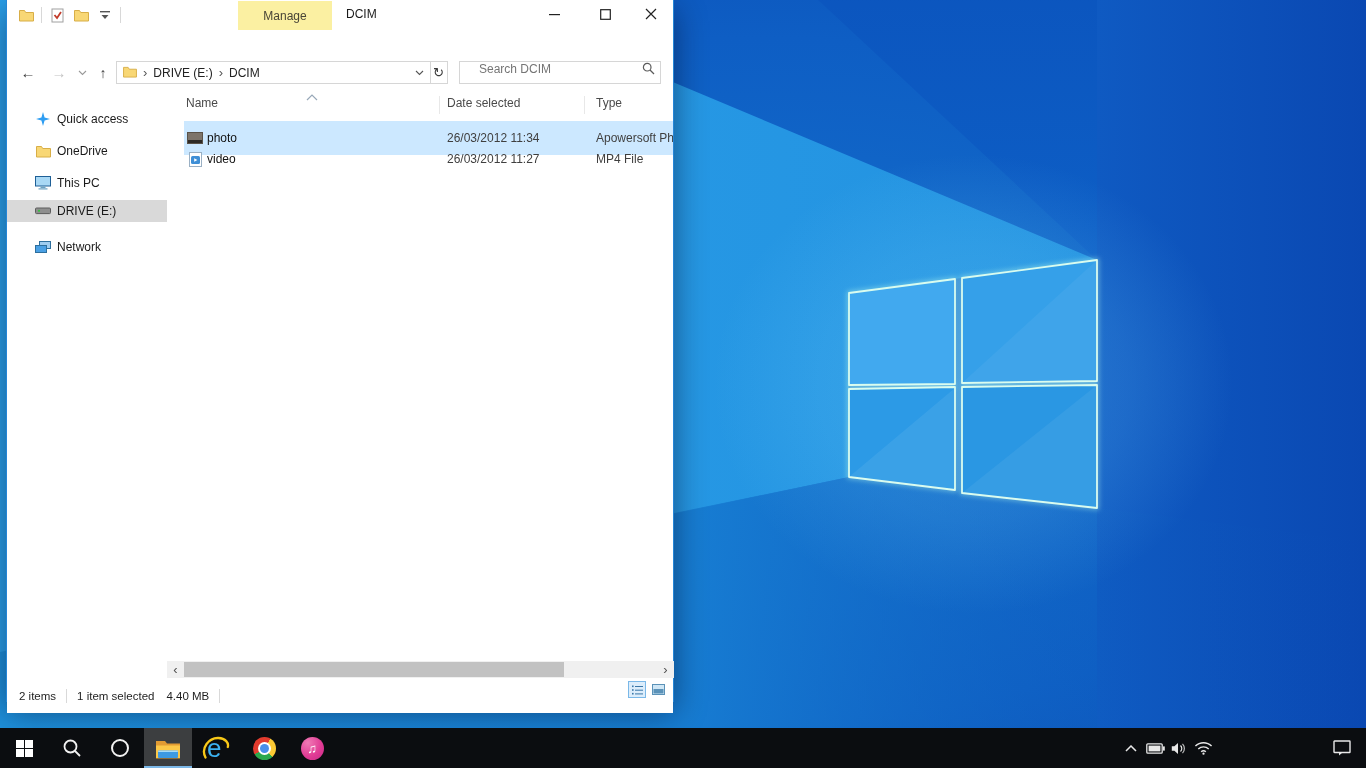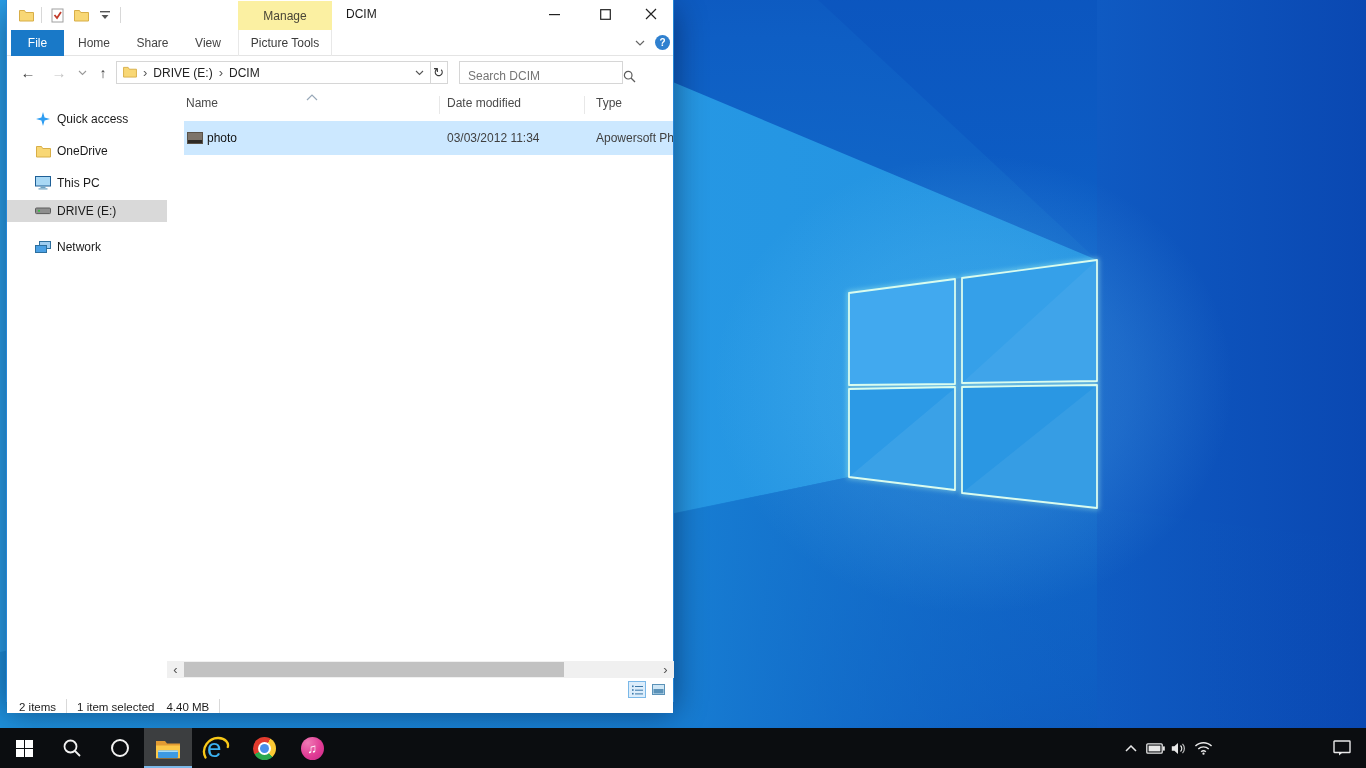--- a/index.html
+++ b/index.html
@@ -40,22 +40,22 @@
   .nav-drop { left:68px; width:14px; }
   .nav-up { left:86px; width:20px; color:#3b3b3b; font-size:14px; }
   .addressbox { position:absolute; left:109px; top:4px; width:315px; height:23px; border:1px solid #d6d6d6; background:#fff;
     display:flex; align-items:center; }
   .addressbox .foldericon { margin-left:6px; }
   .crumb-sep { color:#555; font-size:13px; padding:0 6px; line-height:21px; }
   .crumb { font-size:12px; color:#222; }
   .addr-drop { margin-left:auto; width:22px; height:21px; display:flex; align-items:center; justify-content:center; }
   .refreshbox { position:absolute; left:423px; top:4px; width:18px; height:23px; border:1px solid #d6d6d6; border-left:none;
     display:flex; align-items:center; justify-content:center; font-size:13px; color:#3b3b3b; }
-  .searchbox { position:absolute; left:452px; top:4px; width:164px; height:23px; border:1px solid #d6d6d6; background:#fff;
-    display:flex; align-items:flex-end; }
+  .searchbox { position:absolute; left:452px; top:4px; width:202px; height:23px; border:1px solid #d6d6d6; background:#fff;
+    display:flex; align-items:flex-start;padding-left:11px; }
   .searchbox input { border:none; outline:none; flex:1; font-size:12px; color:#666; padding-left:8px; font-family:inherit; background:transparent; }
   .search-mag { width:24px; display:flex; align-items:center; justify-content:center; }
 
   .content { position:absolute; left:0; top:88px; width:100%; height:573px; background:#fff; }
   .sidebar { position:absolute; left:0; top:0; width:162px; height:100%; }
   .nav-item { position:absolute; left:0; width:160px; height:24px; display:flex; align-items:center; }
   .nav-item .nicon { position:absolute; left:28px; width:16px; height:16px; display:flex; align-items:center; justify-content:center; }
   .nav-item .nlabel { position:absolute; left:50px; font-size:12px; color:#1a1a1a; white-space:nowrap;text-align:center; }
   .nav-item.sel { background:#d9d9d9; }
 
@@ -69,21 +69,21 @@
   .frow .fname { position:absolute; left:23px; font-size:12px; color:#111; }
   .frow .fdate { position:absolute; left:263px; font-size:12px; color:#3f3f3f; }
   .frow .ftype { position:absolute; left:412px; font-size:12px; color:#3f3f3f; white-space:nowrap; }
   .frow.sel { background:#cce8ff; }
 
   .hscroll { position:absolute; left:160px; top:661px; width:507px; height:17px; background:#f0f0f0; }
   .hs-arrow { position:absolute; top:0; width:17px; height:17px; display:flex; align-items:center; justify-content:center; color:#505050; font-size:13px; }
   .hs-left { left:0; } .hs-right { right:0; }
   .hs-thumb { position:absolute; left:17px; top:1px; width:380px; height:15px; background:#c2c2c2; }
 
-  .statusbar { position:absolute; left:0; top:678px; width:100%; height:35px; background:#fff; display:flex; align-items:flex-end; font-size:11.5px; color:#1e1e1e; }
+  .statusbar { position:absolute; left:0; top:678px; width:100%; height:35px; background:#fff; display:flex; align-items:center; font-size:11.5px; color:#1e1e1e; }
   .statusbar .s1 { margin-left:12px; }
   .statusbar .ssep { width:1px; height:14px; background:#d9d9d9; margin:0 10px; }
   .statusbar .s3 { margin-left:12px; }
   .view-toggle { position:absolute; top:3px; width:18px; height:17px; display:flex; align-items:center; justify-content:center; }
   .vt-details { left:621px; border:1px solid #7ab8e8; background:#dcedfb; }
   .vt-thumbs { left:642px; }
 
   
   .taskbar { position:absolute; left:0; top:728px; width:1366px; height:40px; background:#0b0d10; display:flex; align-items:center; }
   .tb-btn { width:48px; height:40px; display:flex; align-items:center; justify-content:center; position:relative; }
@@ -201,33 +201,20 @@
             <rect x="0.7" y="0.7" width="9.6" height="9.6" fill="none" stroke="#222" stroke-width="1.2"></rect>
           </svg>
       </div>
       <div class="caption cap-close">
         <svg width="12" height="12" viewBox="0 0 12 12">
             <path d="M1 1 L11 11 M11 1 L1 11" stroke="#222" stroke-width="1.2"></path>
           </svg>
       </div>
     </div>
 
-    <div class="tabsrow">
-      <div class="tab tab-file">File</div>
-      <div class="tab tab-home">Home</div>
-      <div class="tab tab-share">Share</div>
-      <div class="tab tab-view">View</div>
-      <div class="tab tab-pictools">Picture Tools</div>
-      <div class="ribbon-collapse">
-        <svg width="10" height="6" viewBox="0 0 10 6">
-            <polyline points="1,1 5,5 9,1" fill="none" stroke="#666" stroke-width="1.2"></polyline>
-          </svg>
-      </div>
-      <div class="help-btn">?</div>
-    </div>
 
     <div class="toolbar">
       <div class="navbtn nav-back">←</div>
       <div class="navbtn nav-fwd">→</div>
       <div class="navbtn nav-drop">
         <svg width="9" height="6" viewBox="0 0 9 6">
             <polyline points="1,1 4.5,4.5 8,1" fill="none" stroke="#999" stroke-width="1.1"></polyline>
           </svg>
       </div>
       <div class="navbtn nav-up">↑</div>
@@ -307,36 +294,48 @@
         </div>
       </div>
 
       <div class="filelist">
         <div class="sort-chev">
           <svg width="12" height="7" viewBox="0 0 12 7">
               <polyline points="1,6 6,1 11,6" fill="none" stroke="#98a8b8" stroke-width="1.2"></polyline>
             </svg>
         </div>
         <div class="hdr hdr-name">Name</div>
-        <div class="hdr hdr-date">Date modified</div>
+        <div class="hdr hdr-date">Date selected</div>
         <div class="hdr hdr-type">Type</div>
         <div class="hdr-sep" style="left:270px;"></div>
         <div class="hdr-sep" style="left:415px;"></div>
 
         <div class="frow sel" style="top:33px;">
           <span class="ficon">
             <svg width="16" height="12" viewBox="0 0 16 12">
                 <rect x="0" y="0" width="16" height="12" fill="#5a5248"></rect>
                 <rect x="1" y="1" width="14" height="7" fill="#7d746a"></rect>
                 <rect x="1" y="8" width="14" height="3" fill="#2e2a26"></rect>
               </svg>
           </span>
           <span class="fname">photo</span>
-          <span class="fdate">03/03/2012 11:34</span>
+          <span class="fdate">26/03/2012 11:34</span>
           <span class="ftype">Apowersoft Pho</span>
+        </div>
+        <div class="frow" style="top:54px;">
+          <span class="ficon">
+            <svg width="13" height="15" viewBox="0 0 13 15">
+                <rect x="0.5" y="0.5" width="12" height="14" fill="#fff" stroke="#9ab0c4"></rect>
+                <rect x="2" y="4" width="9" height="8" rx="1.5" fill="#3f8fd6"></rect>
+                <polygon points="5.2,6.2 8.4,8 5.2,9.8" fill="#fff"></polygon>
+              </svg>
+          </span>
+          <span class="fname">video</span>
+          <span class="fdate">26/03/2012 11:27</span>
+          <span class="ftype">MP4 File</span>
         </div>
       </div>
     </div>
 
     <div class="hscroll">
       <div class="hs-arrow hs-left">‹</div>
       <div class="hs-thumb"></div>
       <div class="hs-arrow hs-right">›</div>
     </div>
 

